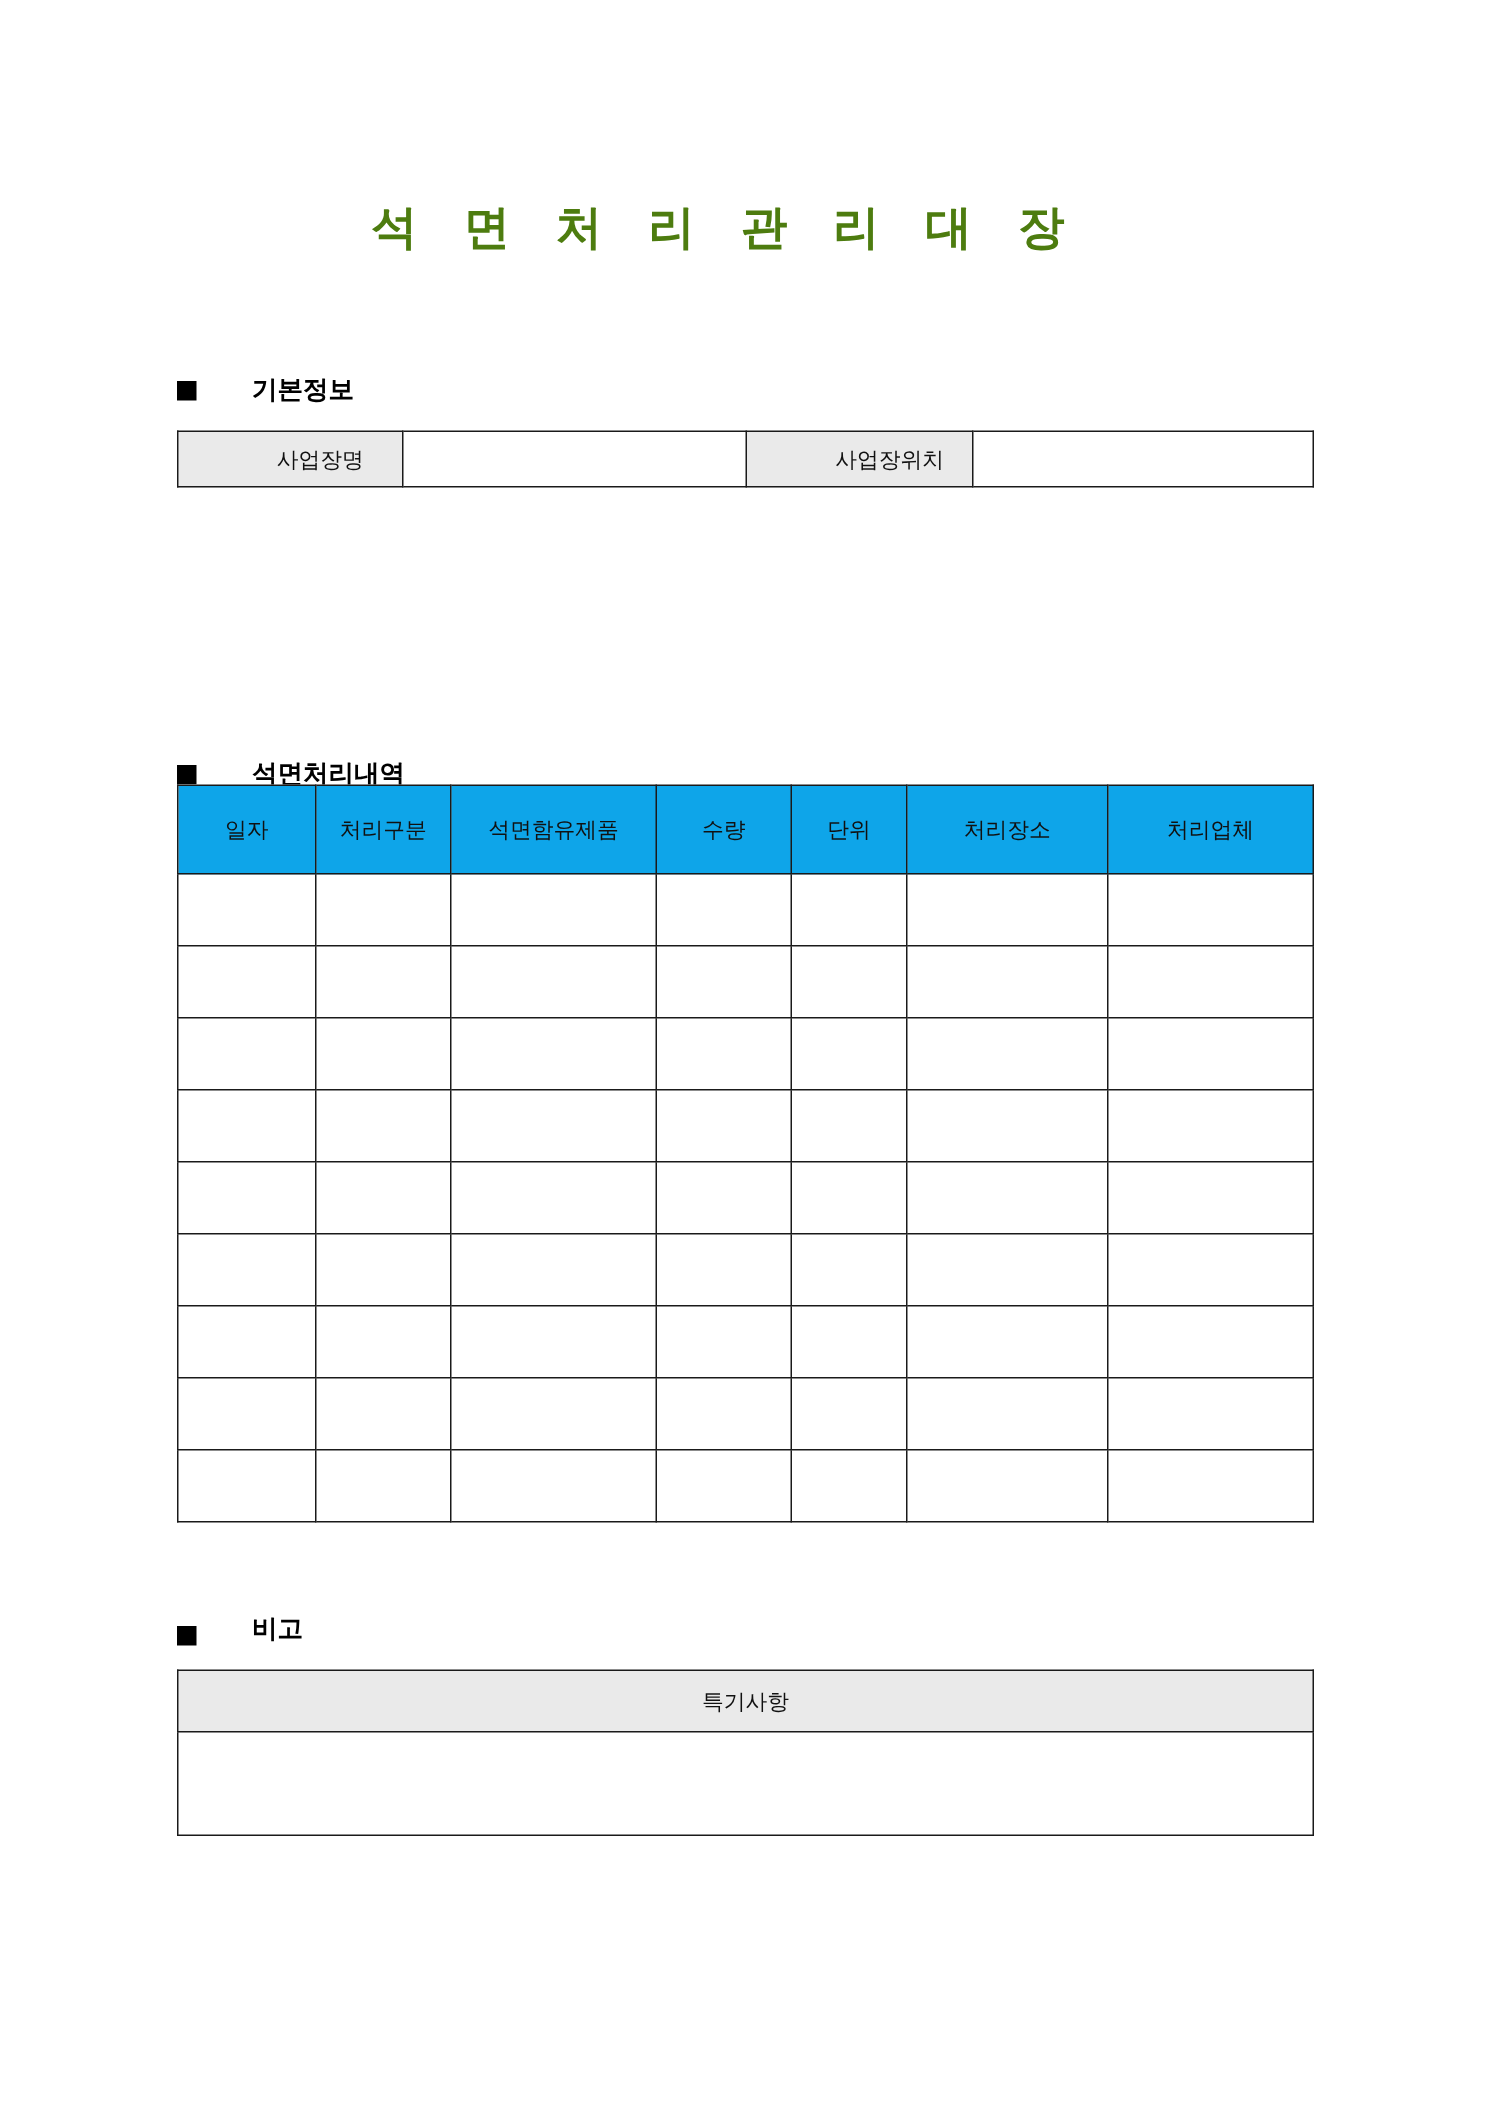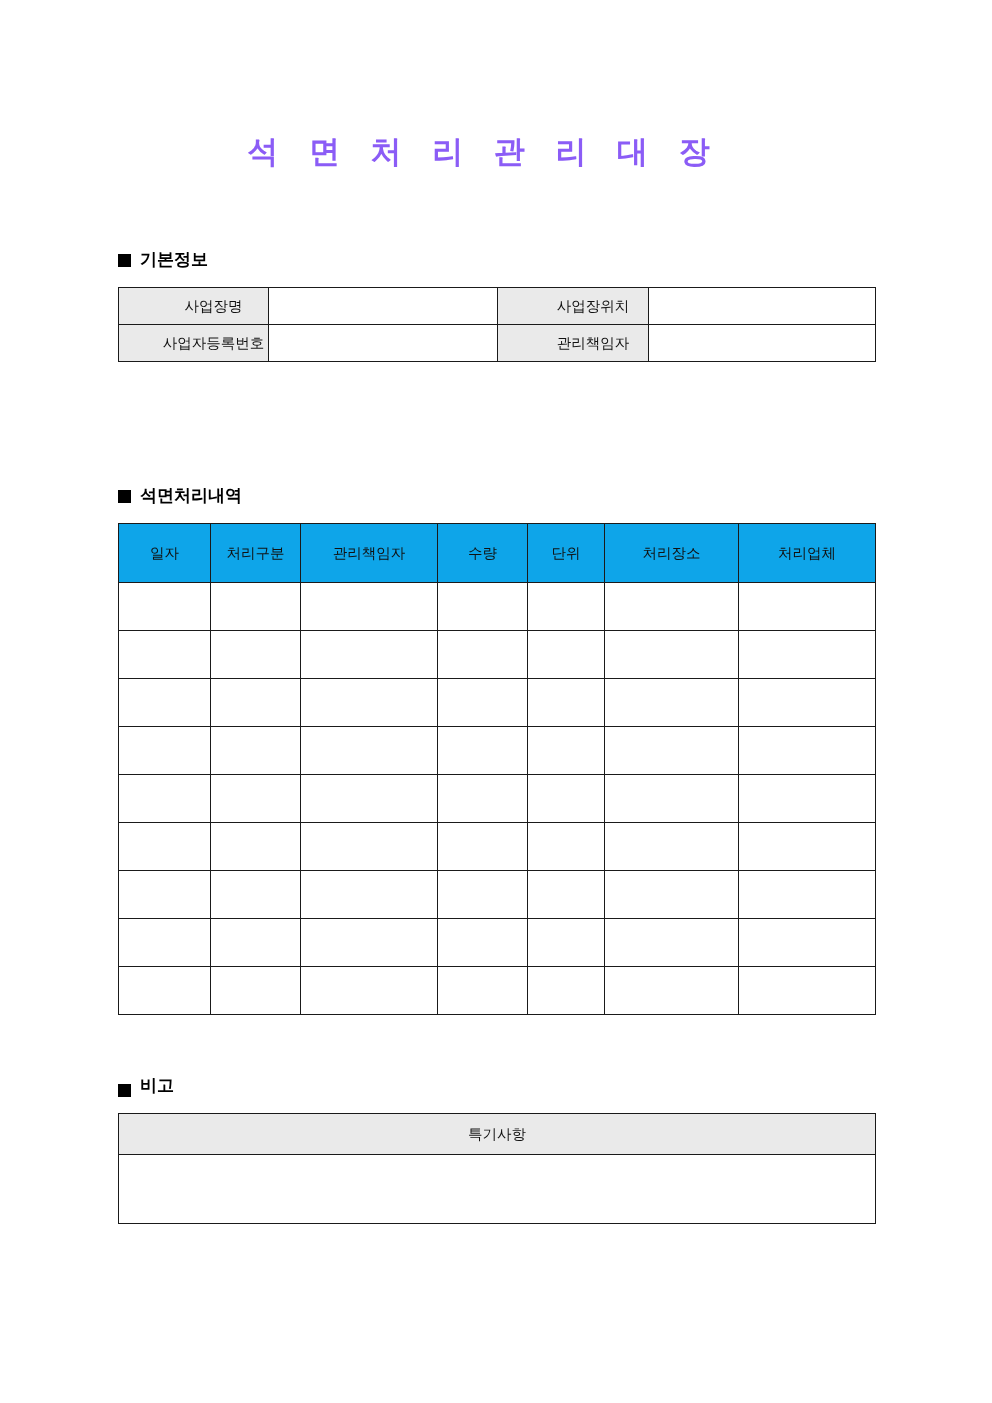--- a/index.html
+++ b/index.html
@@ -27,46 +27,47 @@
     position: absolute;
     top: 132px;
     left: 0;
     width: 957px;
     text-align: center;
     font-size: 31px;
     font-weight: bold;
     letter-spacing: 11px;
     text-indent: 11px;
     line-height: 40px;
-    color: #8b5cf6;
+    color: #4d7c0f;
     white-space: nowrap;
   }
 
   
   .section-heading {
     position: absolute;
     left: 118px;
     font-size: 17px;
     font-weight: bold;
     color: #000000;
     line-height: 22px;
     white-space: nowrap;
     display: flex;
     align-items: center;
+    gap: 28px;
   }
   .section-heading .bullet {
     display: inline-block;
     width: 13px;
     height: 13px;
     background: #000000;
     margin-right: 9px;
     flex: 0 0 auto;
   }
   #heading-basic  { top: 249px; }
-  #heading-detail { top: 485px; align-items: center; }
+  #heading-detail { top: 505px; align-items: center; }
   #heading-remark { top: 1075px; align-items: flex-end; }
 
   
   .form-table {
     position: absolute;
     left: 118px;
     width: 757px;
     border-collapse: collapse;
     table-layout: fixed;
     background: #ffffff;
@@ -135,26 +136,20 @@
       <col style="width:150px">
       <col style="width:229px">
       <col style="width:151px">
       <col style="width:227px">
     </colgroup>
     <tbody>
       <tr>
         <td class="label-cell">사업장명</td>
         <td class="value-cell"></td>
         <td class="label-cell">사업장위치</td>
-        <td class="value-cell"></td>
-      </tr>
-      <tr>
-        <td class="label-cell">사업자등록번호</td>
-        <td class="value-cell"></td>
-        <td class="label-cell">관리책임자</td>
         <td class="value-cell"></td>
       </tr>
     </tbody>
   </table>
 
   <div class="section-heading" id="heading-detail">
     <span class="bullet"></span>
     <span>석면처리내역</span>
   </div>
 
@@ -165,21 +160,21 @@
       <col style="width:137px">
       <col style="width:90px">
       <col style="width:77px">
       <col style="width:134px">
       <col style="width:137px">
     </colgroup>
     <thead>
       <tr>
         <th>일자</th>
         <th>처리구분</th>
-        <th>관리책임자</th>
+        <th>석면함유제품</th>
         <th>수량</th>
         <th>단위</th>
         <th>처리장소</th>
         <th>처리업체</th>
       </tr>
     </thead>
     <tbody>
       <tr>
         <td></td>
         <td></td>

